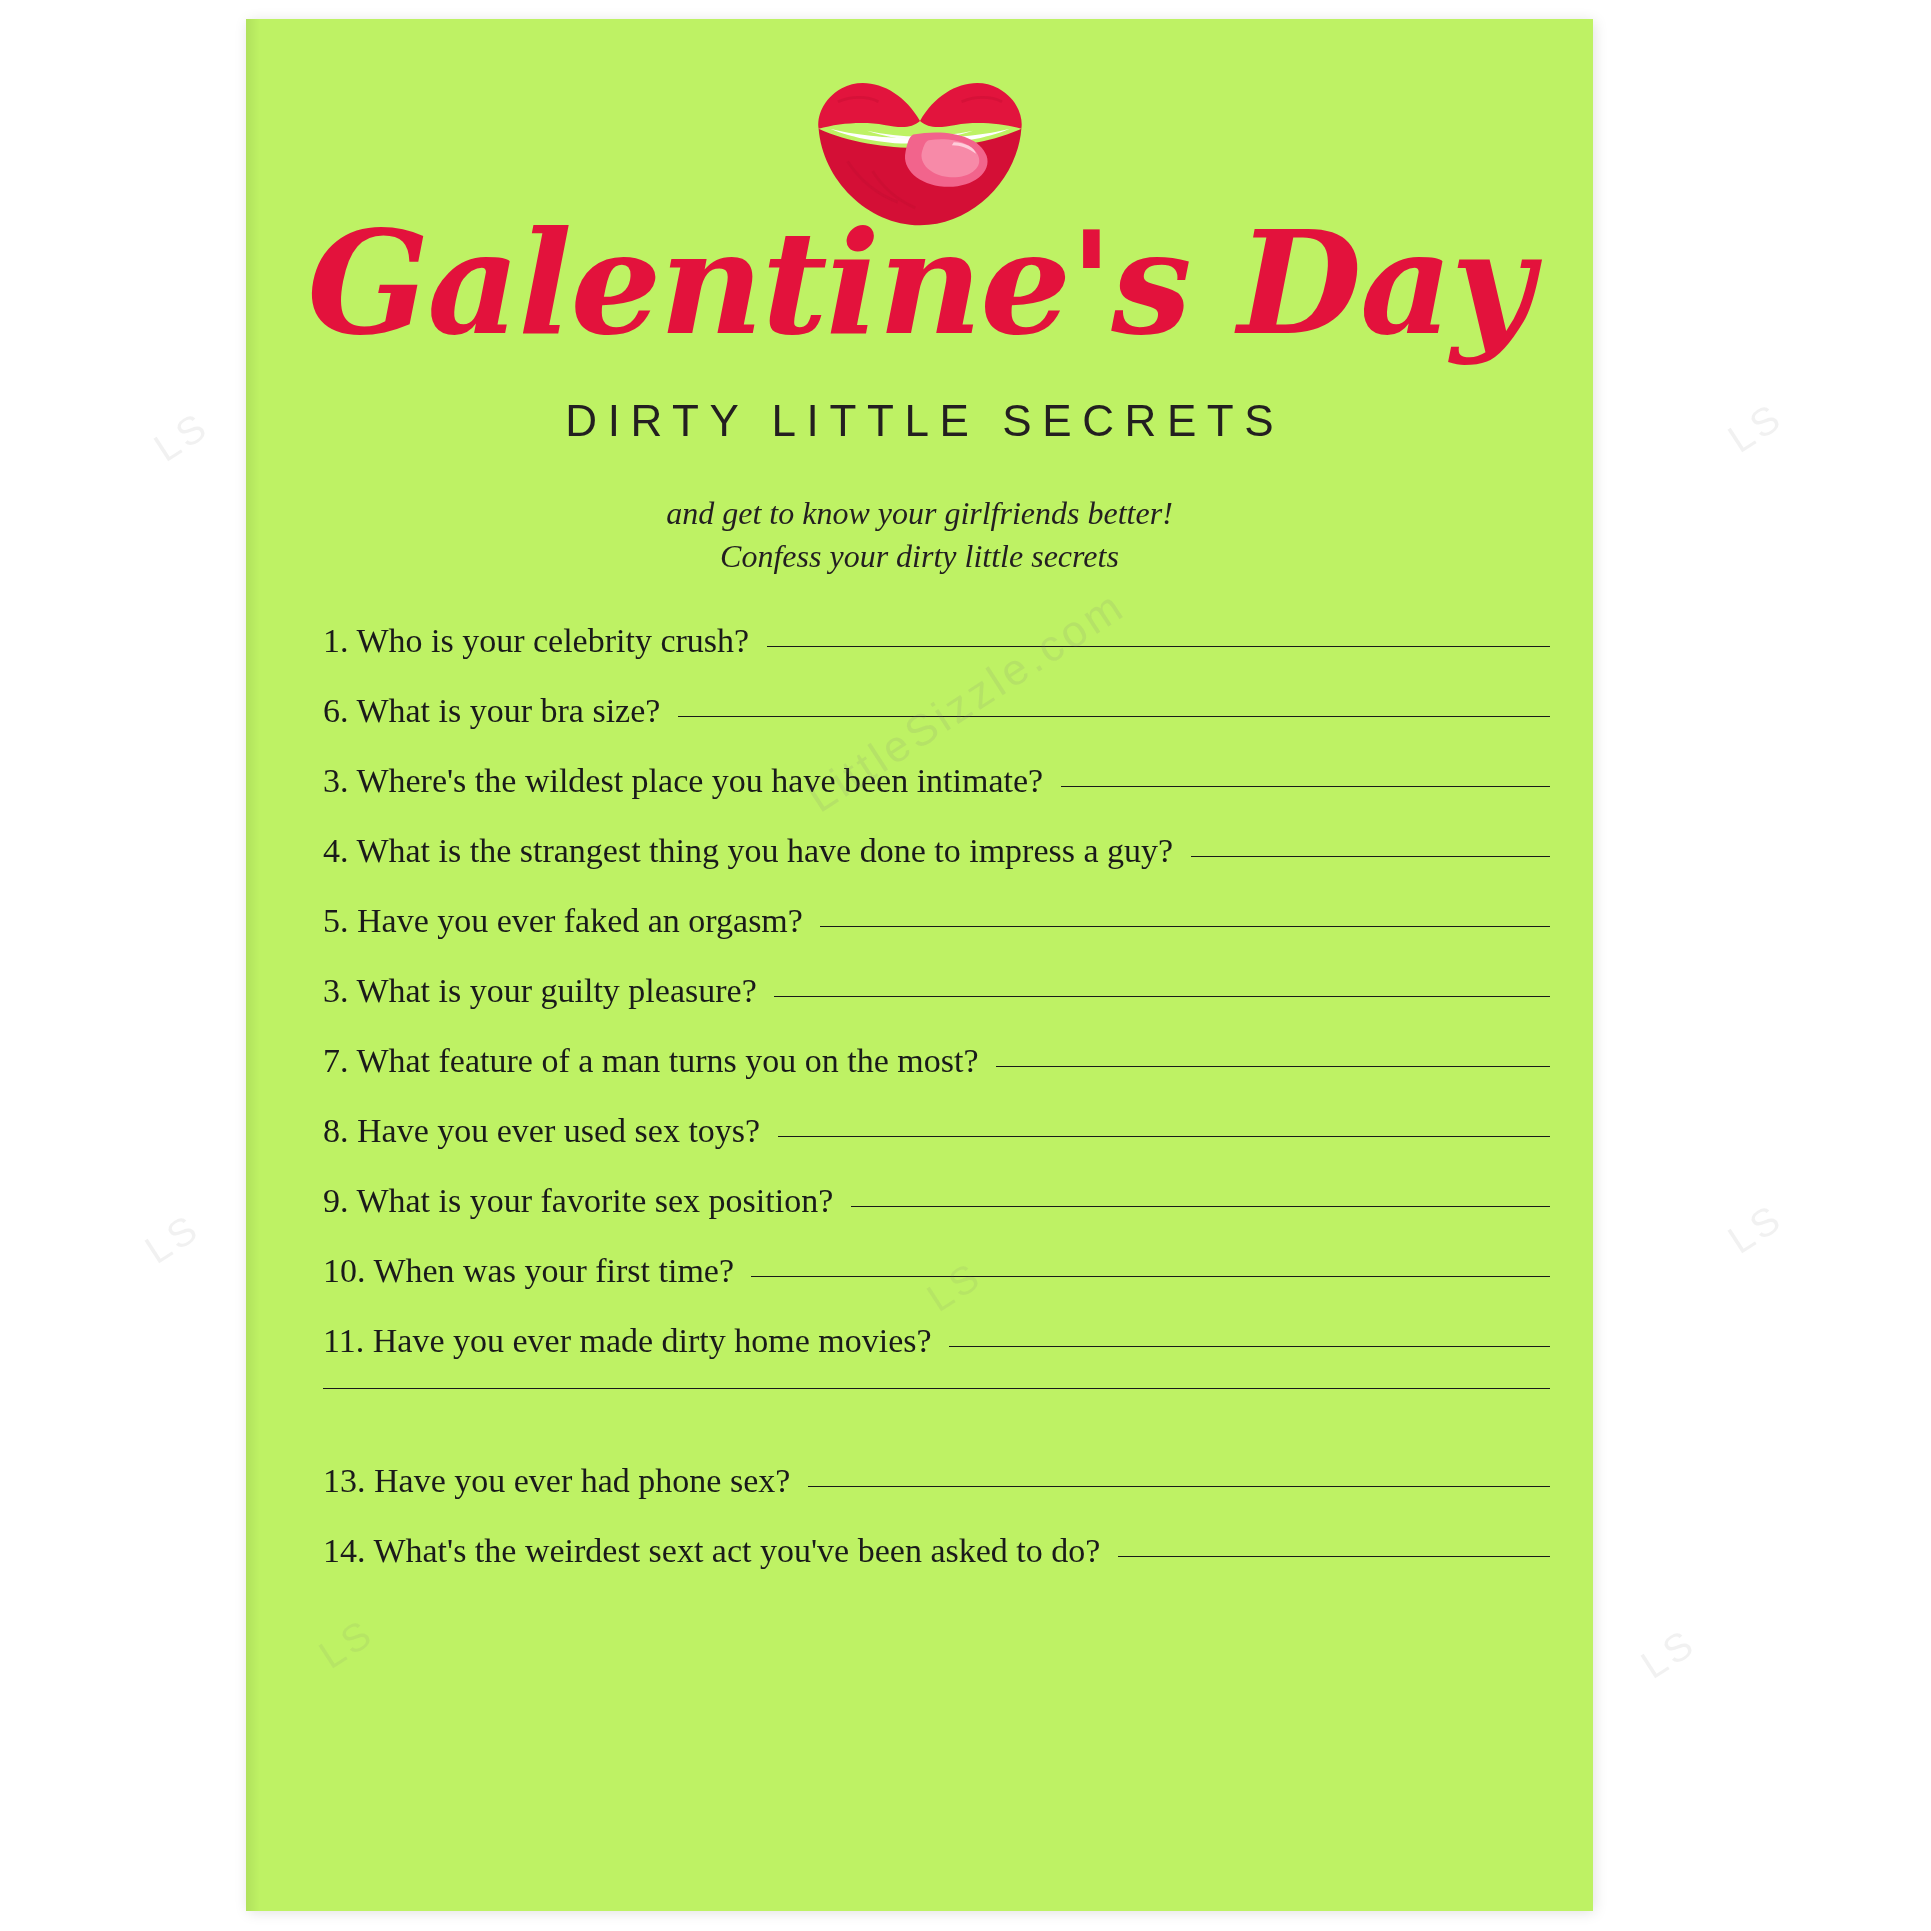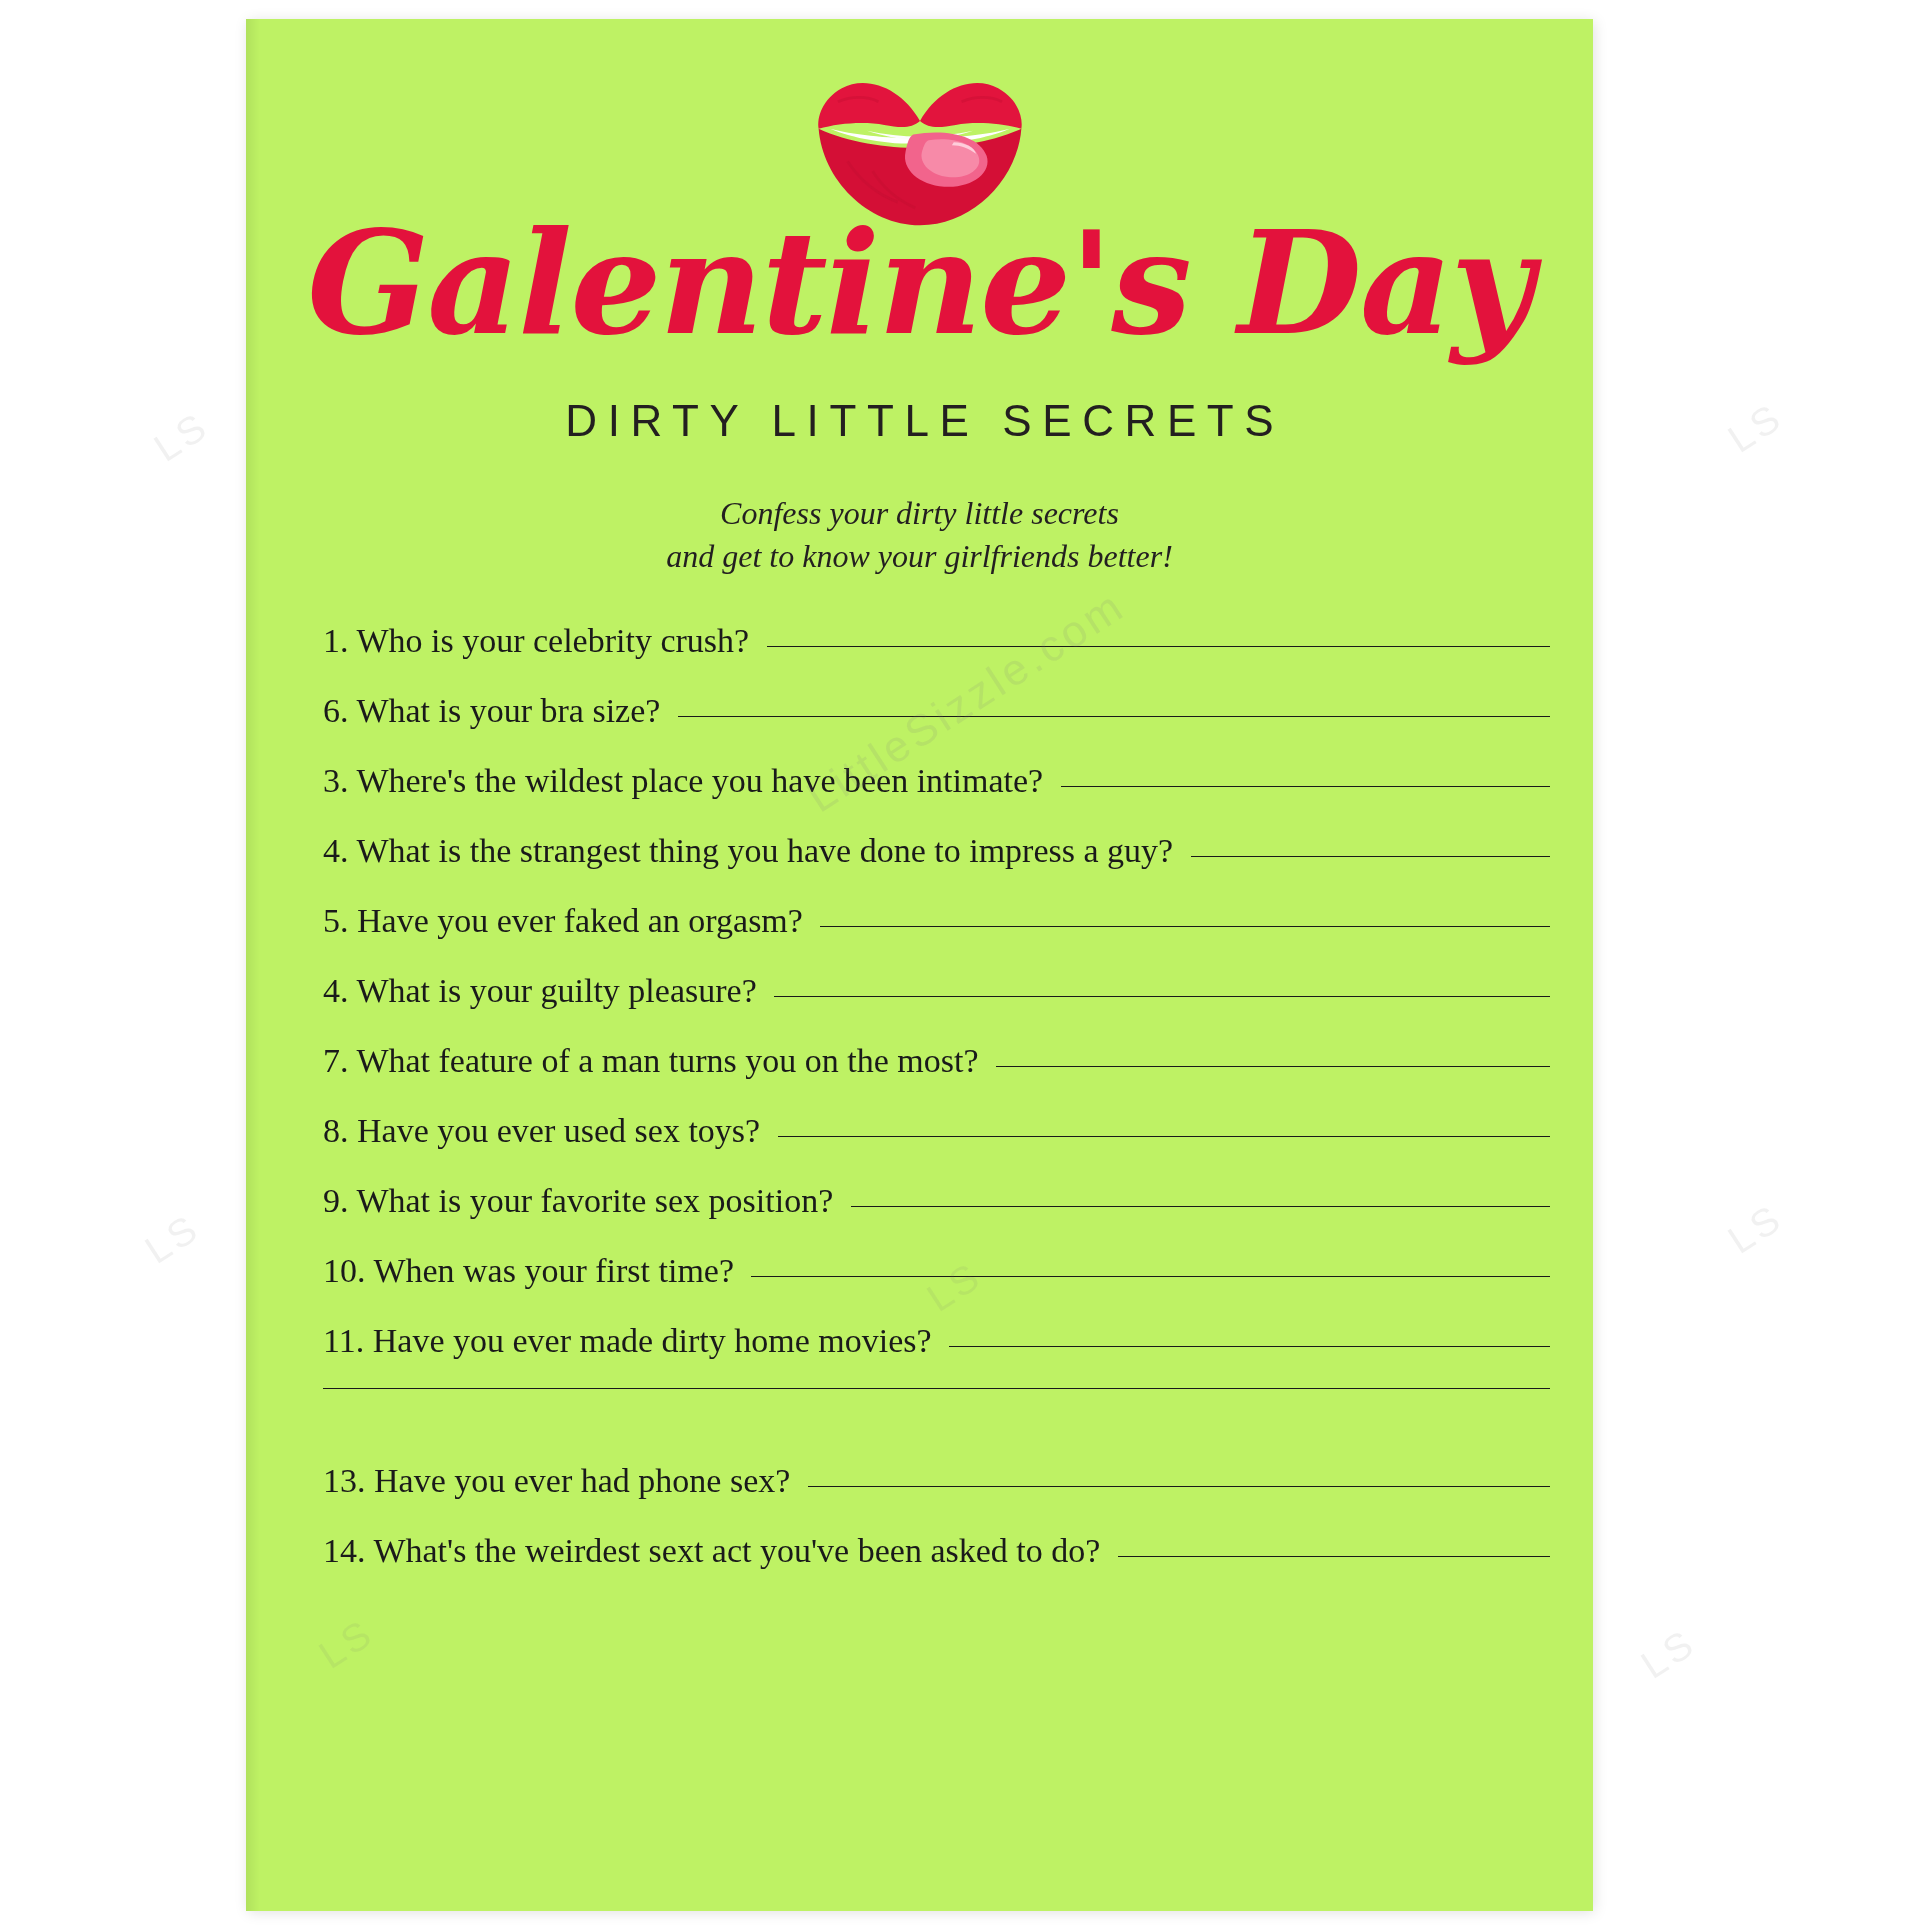--- a/index.html
+++ b/index.html
@@ -186,22 +186,22 @@
           <path d="M40 100 C 52 118, 70 134, 92 142" stroke="#c50d31" stroke-width="3" fill="none" opacity="0.5"></path>
           <path d="M66 110 C 76 126, 92 140, 110 148" stroke="#c50d31" stroke-width="3" fill="none" opacity="0.45"></path>
           <path d="M30 38 C 44 32, 60 32, 72 38" stroke="#c50d31" stroke-width="3" fill="none" opacity="0.4"></path>
           <path d="M158 38 C 172 32, 188 32, 200 38" stroke="#c50d31" stroke-width="3" fill="none" opacity="0.4"></path>
         </svg>
       </div>
 
       <div class="title">Galentine's Day</div>
       <div class="subtitle">DIRTY LITTLE SECRETS</div>
       <div class="tagline">
+        <div>and get to know your girlfriends better!</div>
         <div>Confess your dirty little secrets</div>
-        <div>and get to know your girlfriends better!</div>
       </div>
 
       <div class="questions">
 
         <div class="q-row">
           <span class="q-text">1. Who is your celebrity crush?</span>
           <span class="q-line"></span>
         </div>
         <div class="q-row">
           <span class="q-text">6. What is your bra size?</span>
@@ -213,21 +213,21 @@
         </div>
         <div class="q-row">
           <span class="q-text">4. What is the strangest thing you have done to impress a guy?</span>
           <span class="q-line"></span>
         </div>
         <div class="q-row">
           <span class="q-text">5. Have you ever faked an orgasm?</span>
           <span class="q-line"></span>
         </div>
         <div class="q-row">
-          <span class="q-text">4. What is your guilty pleasure?</span>
+          <span class="q-text">3. What is your guilty pleasure?</span>
           <span class="q-line"></span>
         </div>
         <div class="q-row">
           <span class="q-text">7. What feature of a man turns you on the most?</span>
           <span class="q-line"></span>
         </div>
         <div class="q-row">
           <span class="q-text">8. Have you ever used sex toys?</span>
           <span class="q-line"></span>
         </div>

